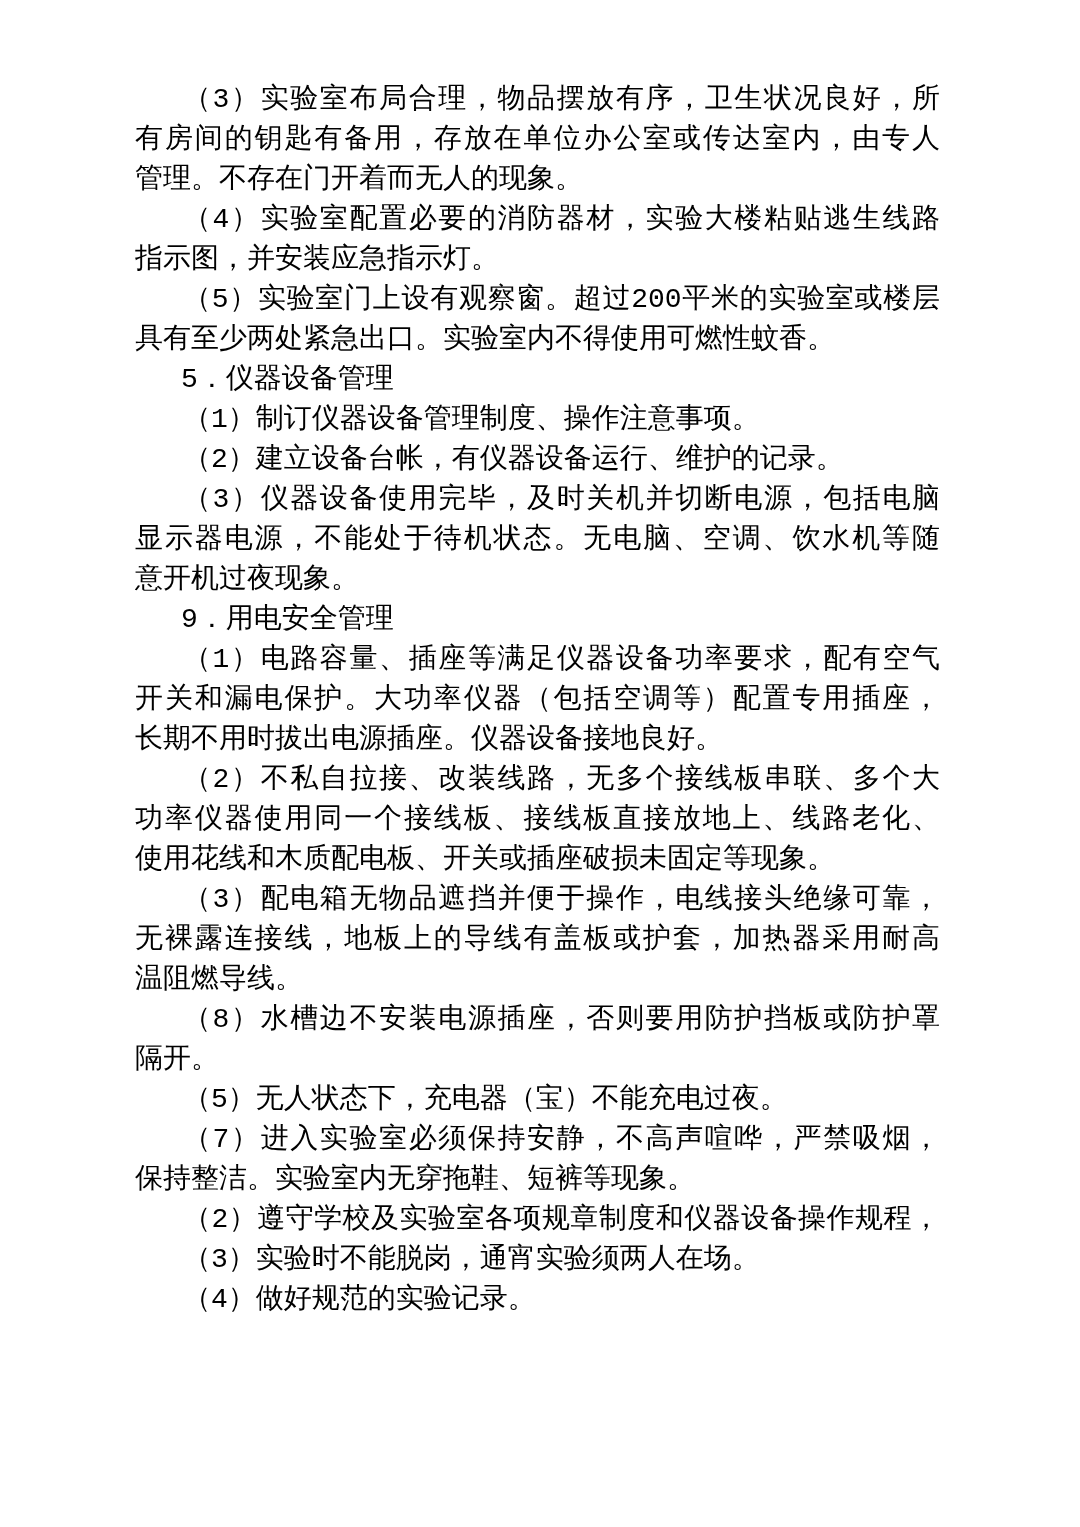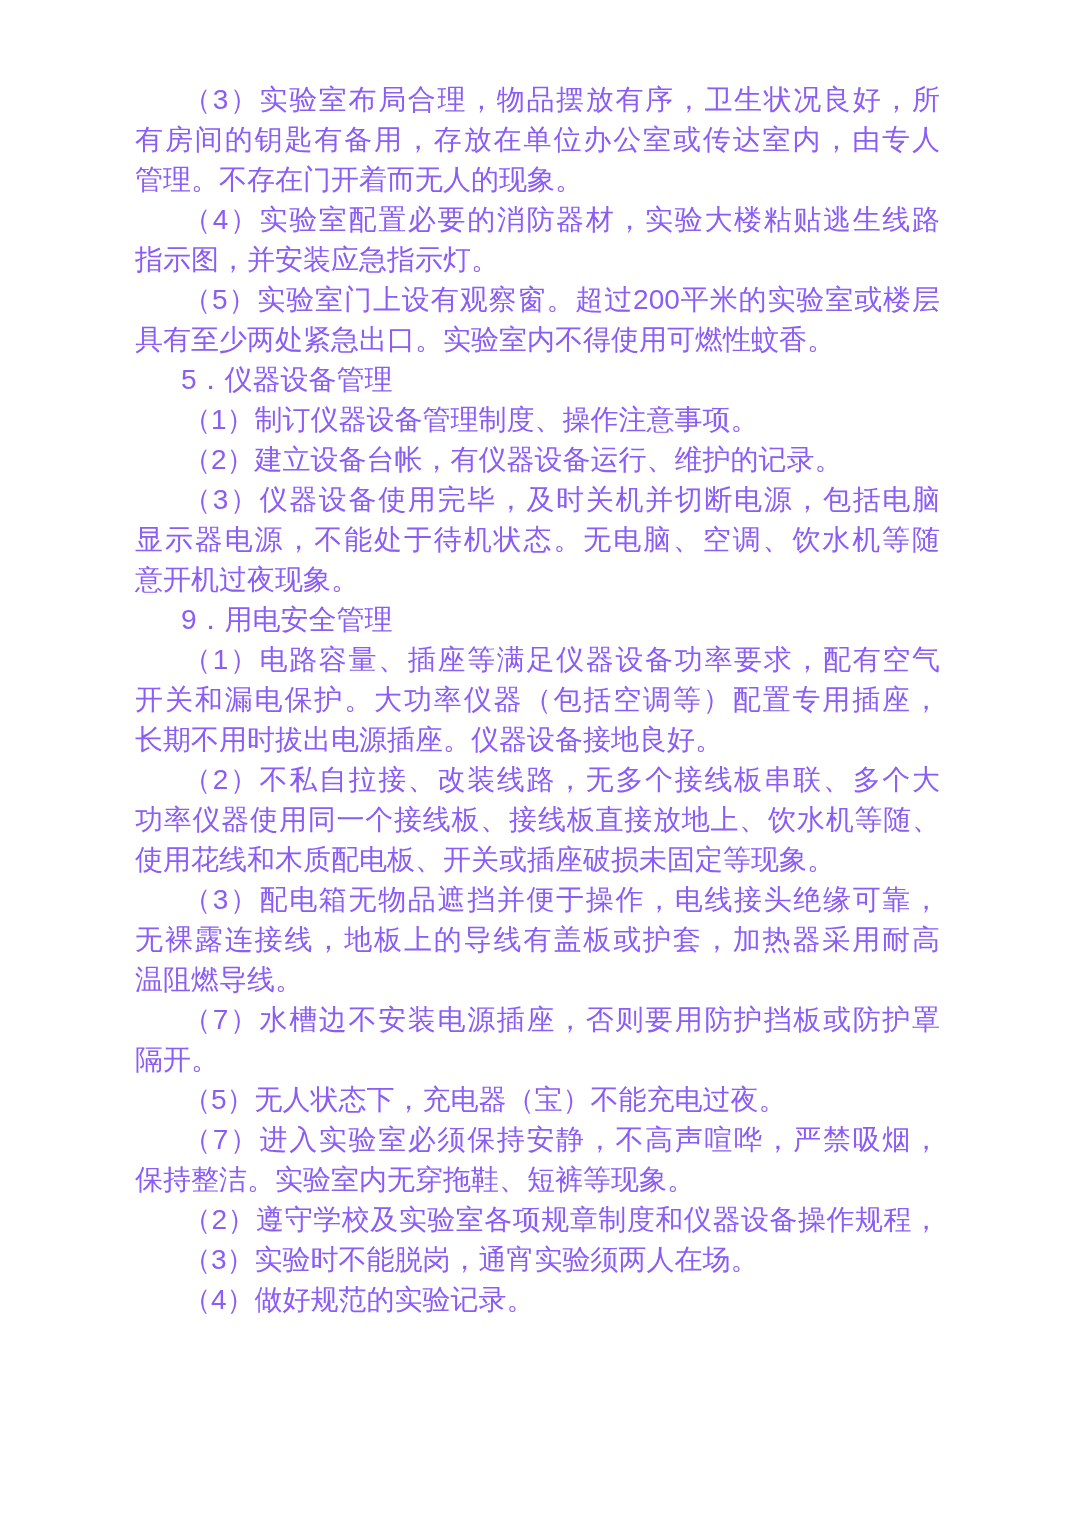--- a/index.html
+++ b/index.html
@@ -6,22 +6,22 @@
     margin: 0;
     padding: 0;
     background: #ffffff;
   }
   .page {
     position: relative;
     width: 996px;
     height: 1527px;
     background: #ffffff;
     overflow: hidden;
-    font-family: Liberation Sans, sans-serif;
-    color: #8b5cf6;
+    font-family: Liberation Mono, monospace;
+    color: #000000;
   }
   .doc {
     position: absolute;
     left: 135px;
     top: 80px;
     width: 805px;
   }
   .line {
     font-size: 28px;
     line-height: 40px;
@@ -79,30 +79,30 @@
       <div class="block heading">
         <div class="line firstline lastline">9．用电安全管理</div>
       </div>
       <div class="block paragraph">
         <div class="line firstline">（1）电路容量、插座等满足仪器设备功率要求，配有空气</div>
         <div class="line">开关和漏电保护。大功率仪器（包括空调等）配置专用插座，</div>
         <div class="line lastline">长期不用时拔出电源插座。仪器设备接地良好。</div>
       </div>
       <div class="block paragraph">
         <div class="line firstline">（2）不私自拉接、改装线路，无多个接线板串联、多个大</div>
-        <div class="line">功率仪器使用同一个接线板、接线板直接放地上、饮水机等随、</div>
+        <div class="line">功率仪器使用同一个接线板、接线板直接放地上、线路老化、</div>
         <div class="line lastline">使用花线和木质配电板、开关或插座破损未固定等现象。</div>
       </div>
       <div class="block paragraph">
         <div class="line firstline">（3）配电箱无物品遮挡并便于操作，电线接头绝缘可靠，</div>
         <div class="line">无裸露连接线，地板上的导线有盖板或护套，加热器采用耐高</div>
         <div class="line lastline">温阻燃导线。</div>
       </div>
       <div class="block paragraph">
-        <div class="line firstline">（7）水槽边不安装电源插座，否则要用防护挡板或防护罩</div>
+        <div class="line firstline">（8）水槽边不安装电源插座，否则要用防护挡板或防护罩</div>
         <div class="line lastline">隔开。</div>
       </div>
       <div class="block paragraph">
         <div class="line firstline lastline">（5）无人状态下，充电器（宝）不能充电过夜。</div>
       </div>
       <div class="block paragraph">
         <div class="line firstline">（7）进入实验室必须保持安静，不高声喧哗，严禁吸烟，</div>
         <div class="line lastline">保持整洁。实验室内无穿拖鞋、短裤等现象。</div>
       </div>
       <div class="block paragraph">

